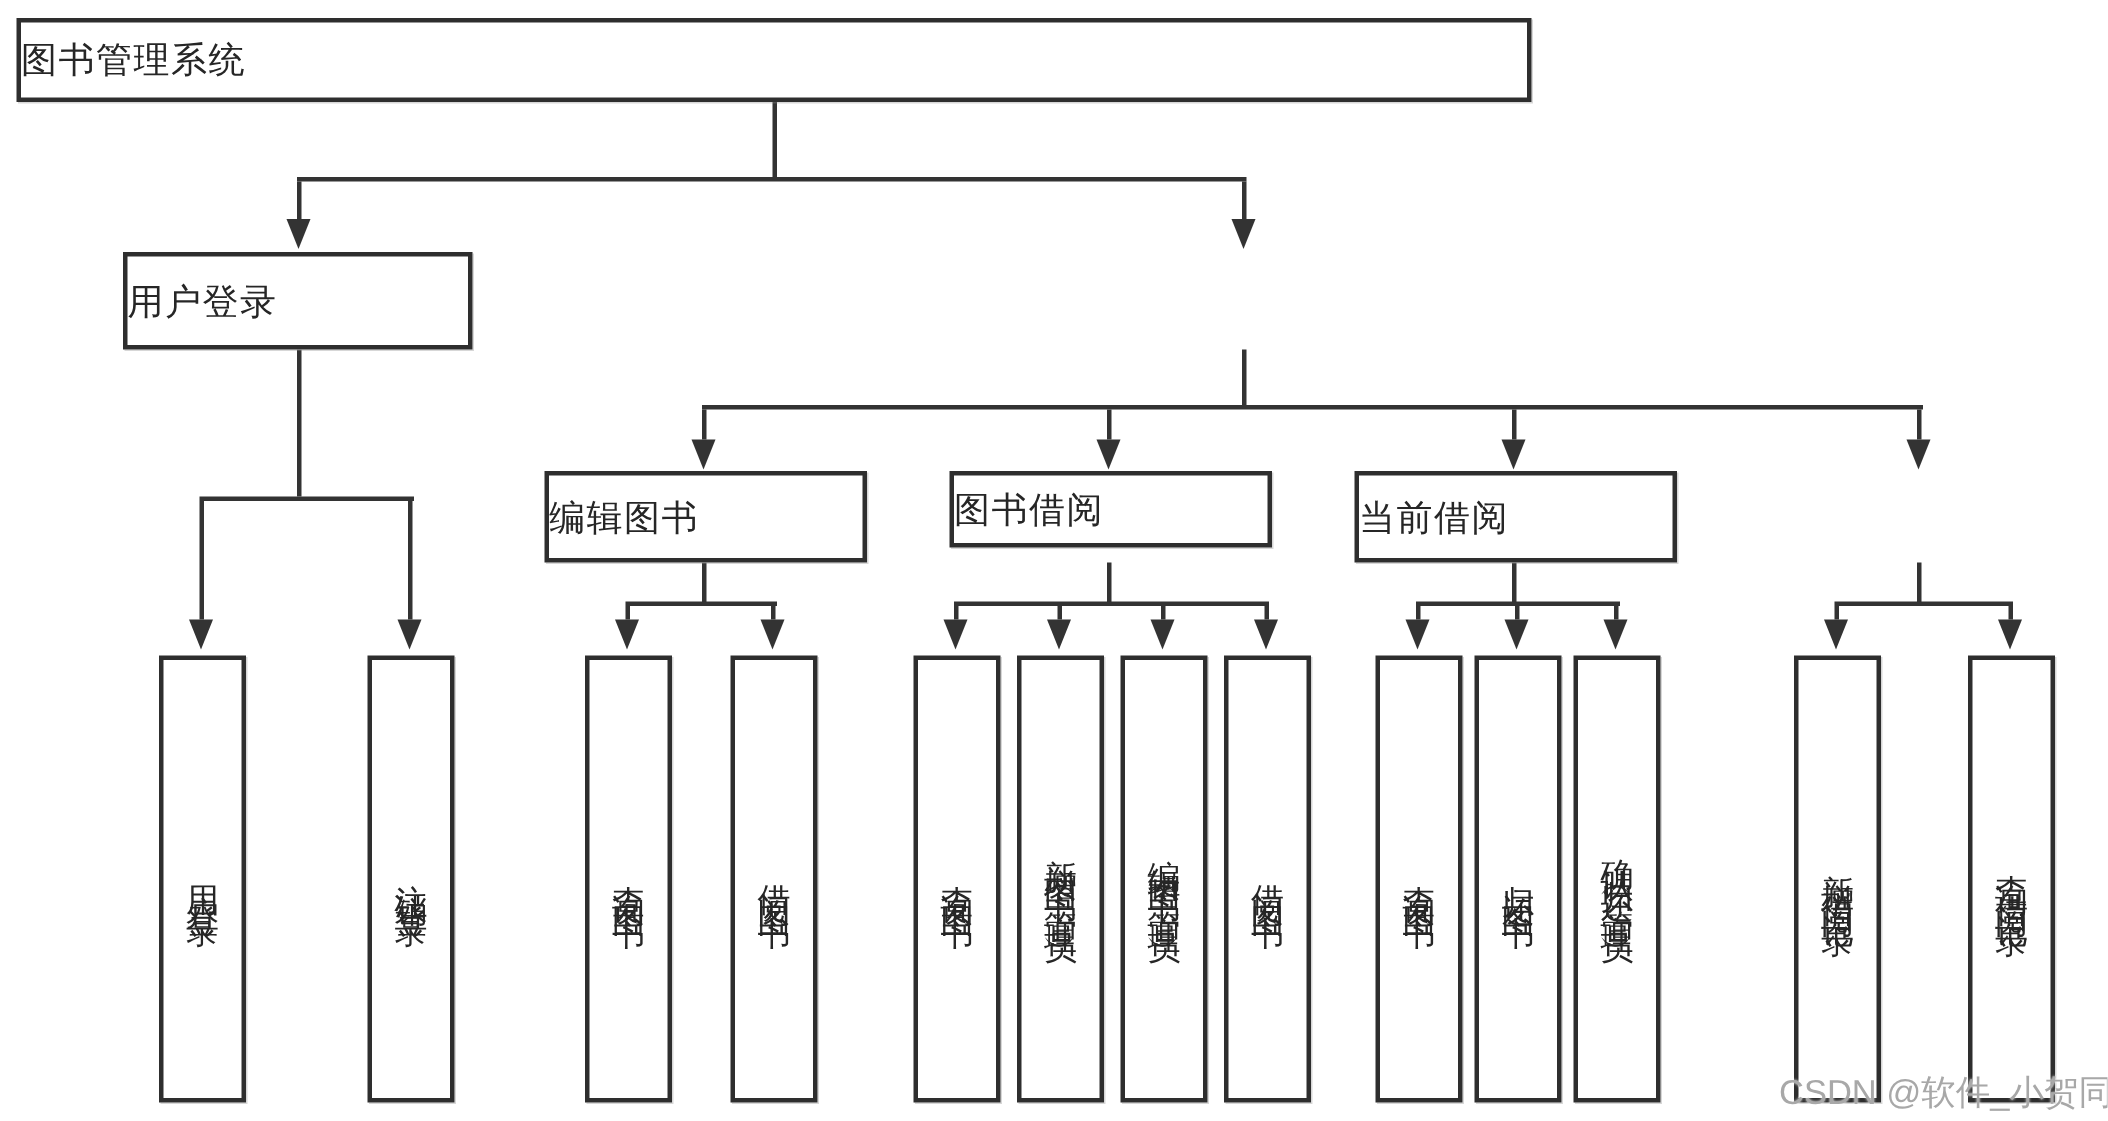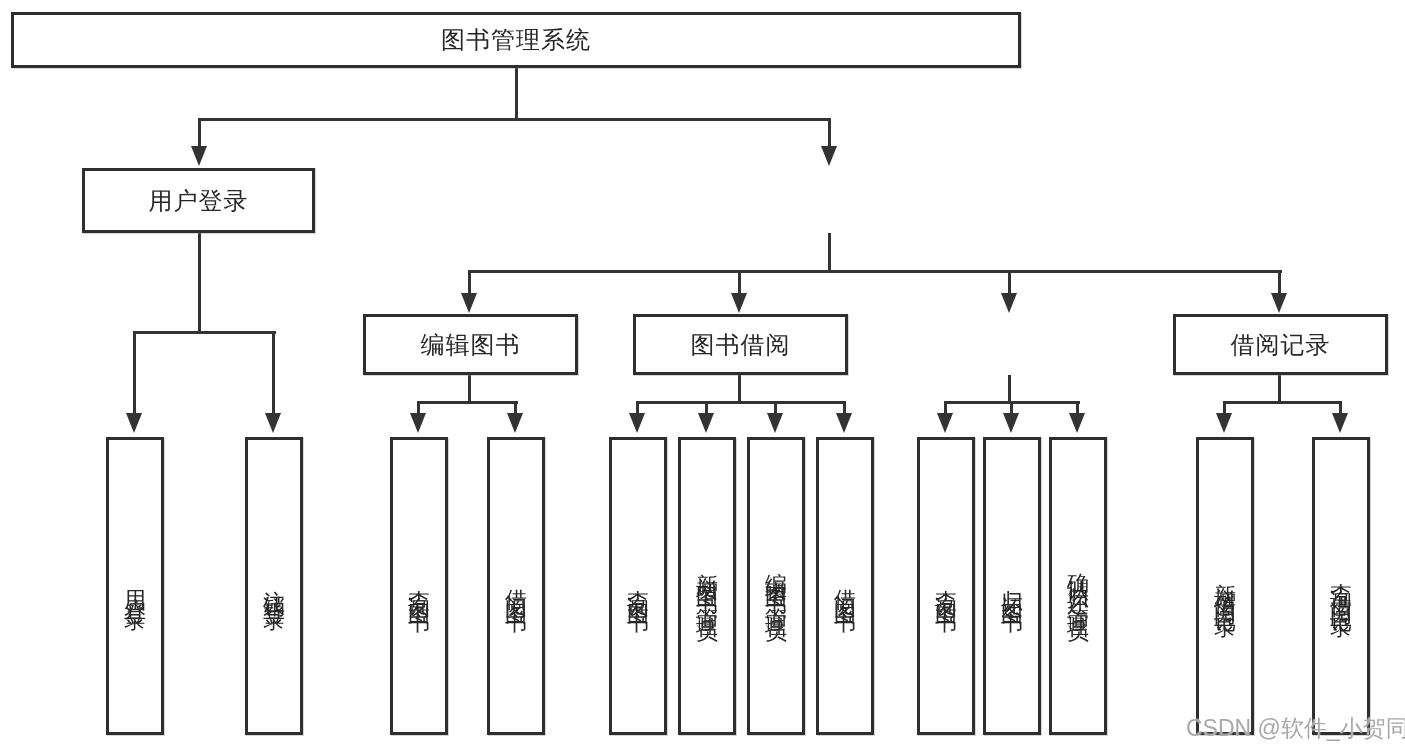--- a/index.html
+++ b/index.html
@@ -21,21 +21,20 @@
     background:var(--background);
     overflow:hidden;
   }
   .node{
     position:absolute;
     box-sizing:border-box;
     border:3px solid var(--border);
     background:#ffffff;
     display:flex;
     align-items:center;
-    justify-content:center;
     color:var(--text);
     font-size:24px;
     letter-spacing:1px;
     box-shadow:1px 1px 0 rgba(140,140,140,0.35);
     z-index:2;
   }
   .leaf{
     position:absolute;
     box-sizing:border-box;
     border:3px solid var(--border);
@@ -92,28 +91,28 @@
 
   <div class="node" style="left:82px;top:168px;width:233px;height:65px;">
     <span>用户登录</span>
   </div>
 
 
   <div class="node" style="left:363px;top:314px;width:215px;height:61px;">
     <span>编辑图书</span>
   </div>
 
-  <div class="node" style="left:633px;top:314px;width:215px;height:61px;">
+  <div class="node" style="left:633px;top:314px;width:215px;height:51px;">
     <span>图书借阅</span>
   </div>
 
-
-  <div class="node" style="left:1173px;top:314px;width:215px;height:61px;">
-    <span>借阅记录</span>
-  </div>
+  <div class="node" style="left:903px;top:314px;width:215px;height:61px;">
+    <span>当前借阅</span>
+  </div>
+
 
   <div class="leaf" style="left:106px;">
     <span class="vtext">用户登录</span>
   </div>
   <div class="leaf" style="left:245px;">
     <span class="vtext">注销登录</span>
   </div>
 
   <div class="leaf" style="left:390px;">
     <span class="vtext">查询图书</span>

